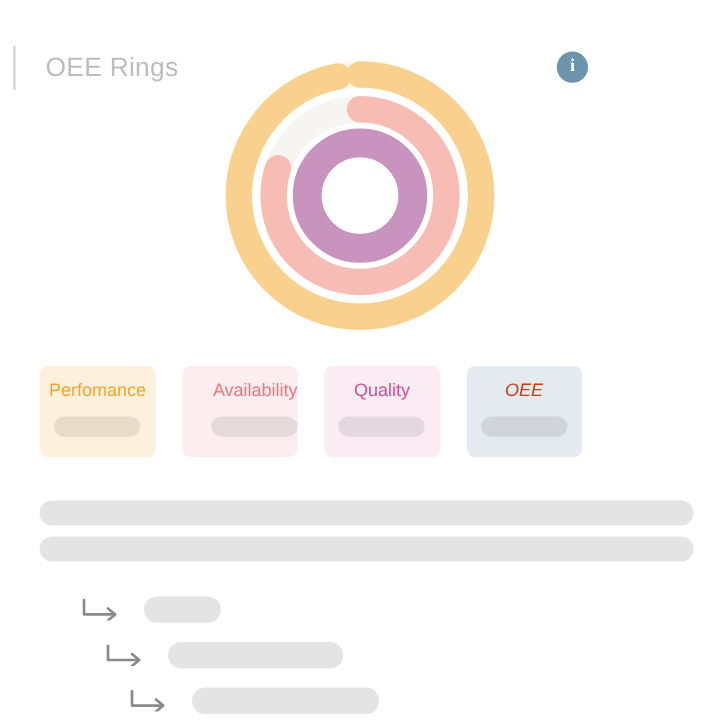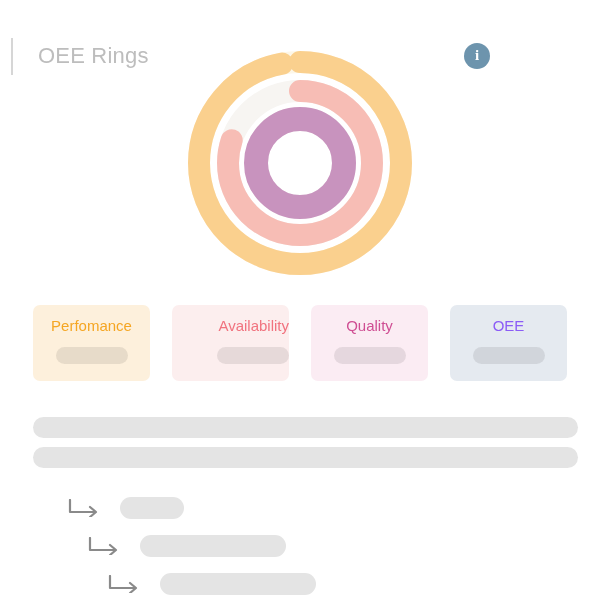--- a/index.html
+++ b/index.html
@@ -77,21 +77,21 @@
   .rings-svg {
     display: block;
     margin: 0 auto;
   }
 
   
   .cards {
     position: absolute;
     left: 33px;
     top: 305px;
-    width: 534px;
+    width: 452px;
     height: 76px;
     display: flex;
     gap: 22px;
   }
   .card {
     flex: 1 1 0;
     border-radius: 7px;
     display: flex;
     flex-direction: column;
     align-items: center;
@@ -114,21 +114,21 @@
     background: rgba(0, 0, 0, 0.085);
   }
 
   .card.perf        { background: #fdf0dc; }
   .card.perf  .card-label  { color: #f5a623; }
   .card.avail       { background: #fceeee; align-items: flex-end; }
   .card.avail .card-label  { color: #f1737f; }
   .card.qual        { background: #fbecf3; }
   .card.qual  .card-label  { color: #cf4e93; }
   .card.oee         { background: #e5eaf0; }
-  .card.oee   .card-label  { color: #8b5cf6; }
+  .card.oee   .card-label  { color: #c2410c; font-style: italic; }
 
   
   .bars {
     position: absolute;
     left: 33px;
     top: 417px;
     width: 545px;
   }
   .bar {
     width: 100%;

